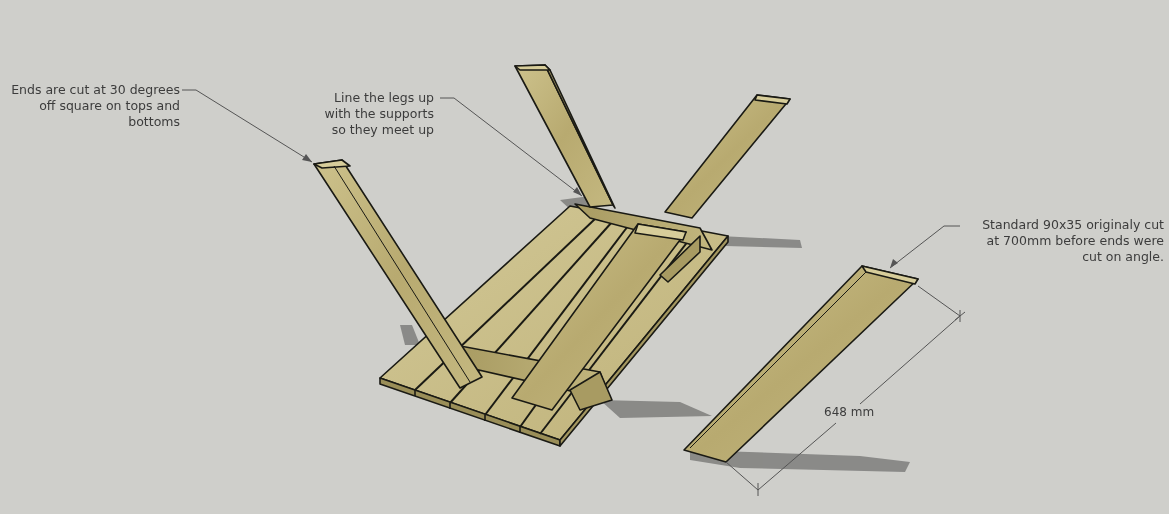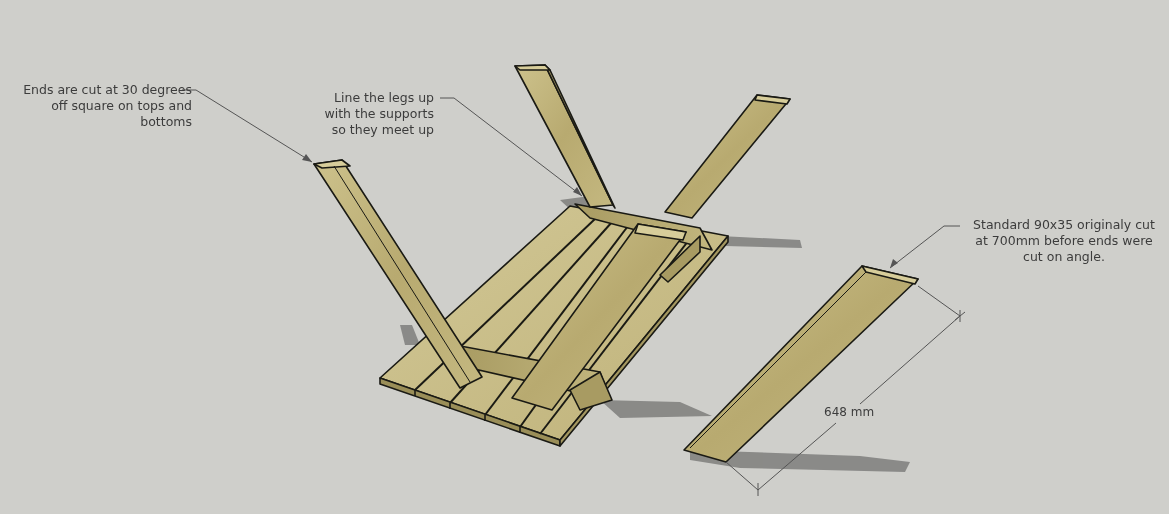--- a/index.html
+++ b/index.html
@@ -11,22 +11,22 @@
   }
   #scene { position: absolute; left: 0; top: 0; }
   .note {
     position: absolute;
     font-size: 12.5px;
     line-height: 16px;
     color: #3c3c3c;
     white-space: pre-line;
   }
   .note.right { text-align: right; }
-  .note.left { text-align: center; }
-  #note-ends { left: 16px; top: 82px; width: 176px; }
+  .note.left { text-align: right; }
+  #note-ends { left: 4px; top: 82px; width: 176px; }
   #note-legs { left: 300px; top: 90px; width: 134px; }
   #note-standard { left: 964px; top: 217px; width: 200px; }
   #dim-label {
     position: absolute; left: 822px; top: 405px;
     font-size: 12px; color: #3c3c3c;
     background: #cfcfcb; padding: 0 2px;
   }
 </style>
 </head>
 <body>

